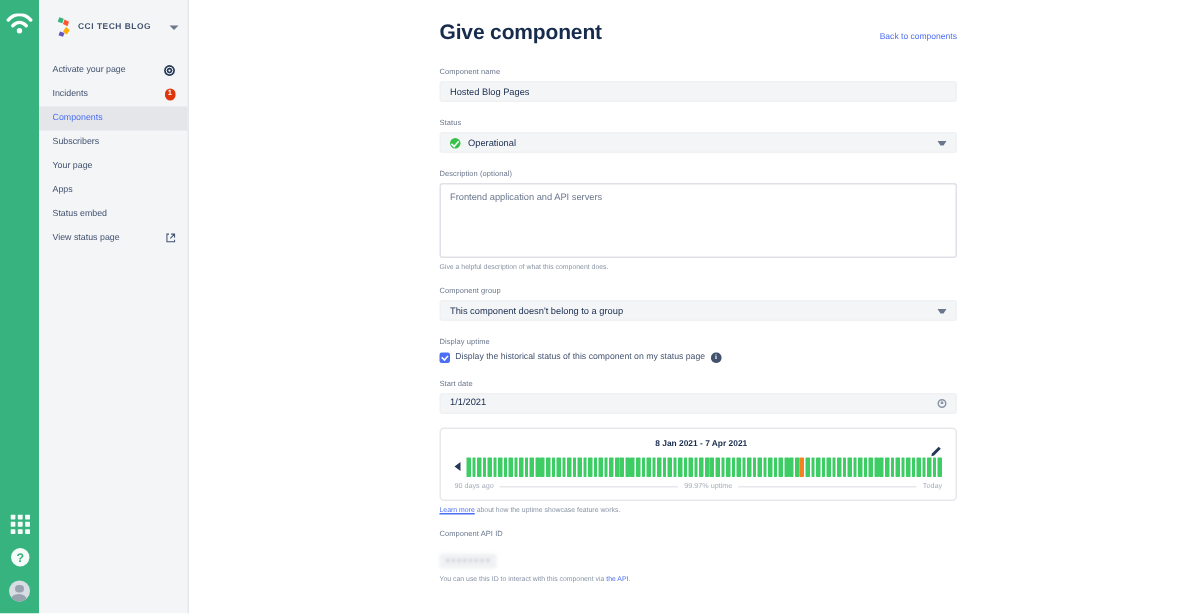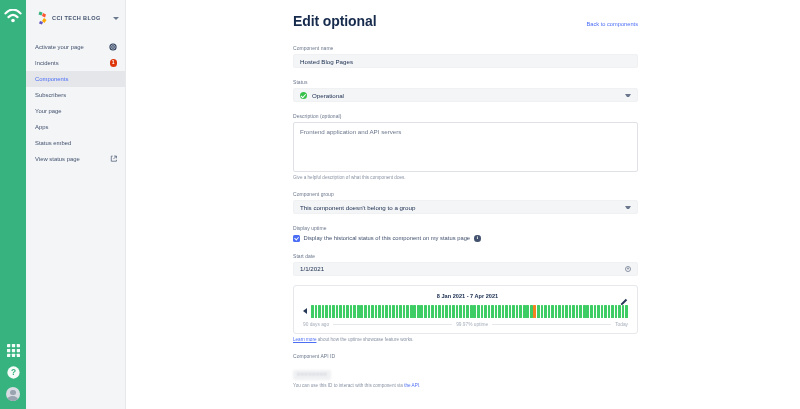--- a/index.html
+++ b/index.html
@@ -320,21 +320,21 @@
         </span>
       </div>
 
     </div>
   </div>
 
   <div class="main">
     <div class="content">
 
       <div class="page-head">
-        <div class="page-title">Edit optional</div>
+        <div class="page-title">Give component</div>
         <div class="back-link">Back to components</div>
       </div>
 
       <div class="field">
         <div class="flabel">Component name</div>
         <div class="input">
           <span class="val">Hosted Blog Pages</span>
         </div>
       </div>
 

